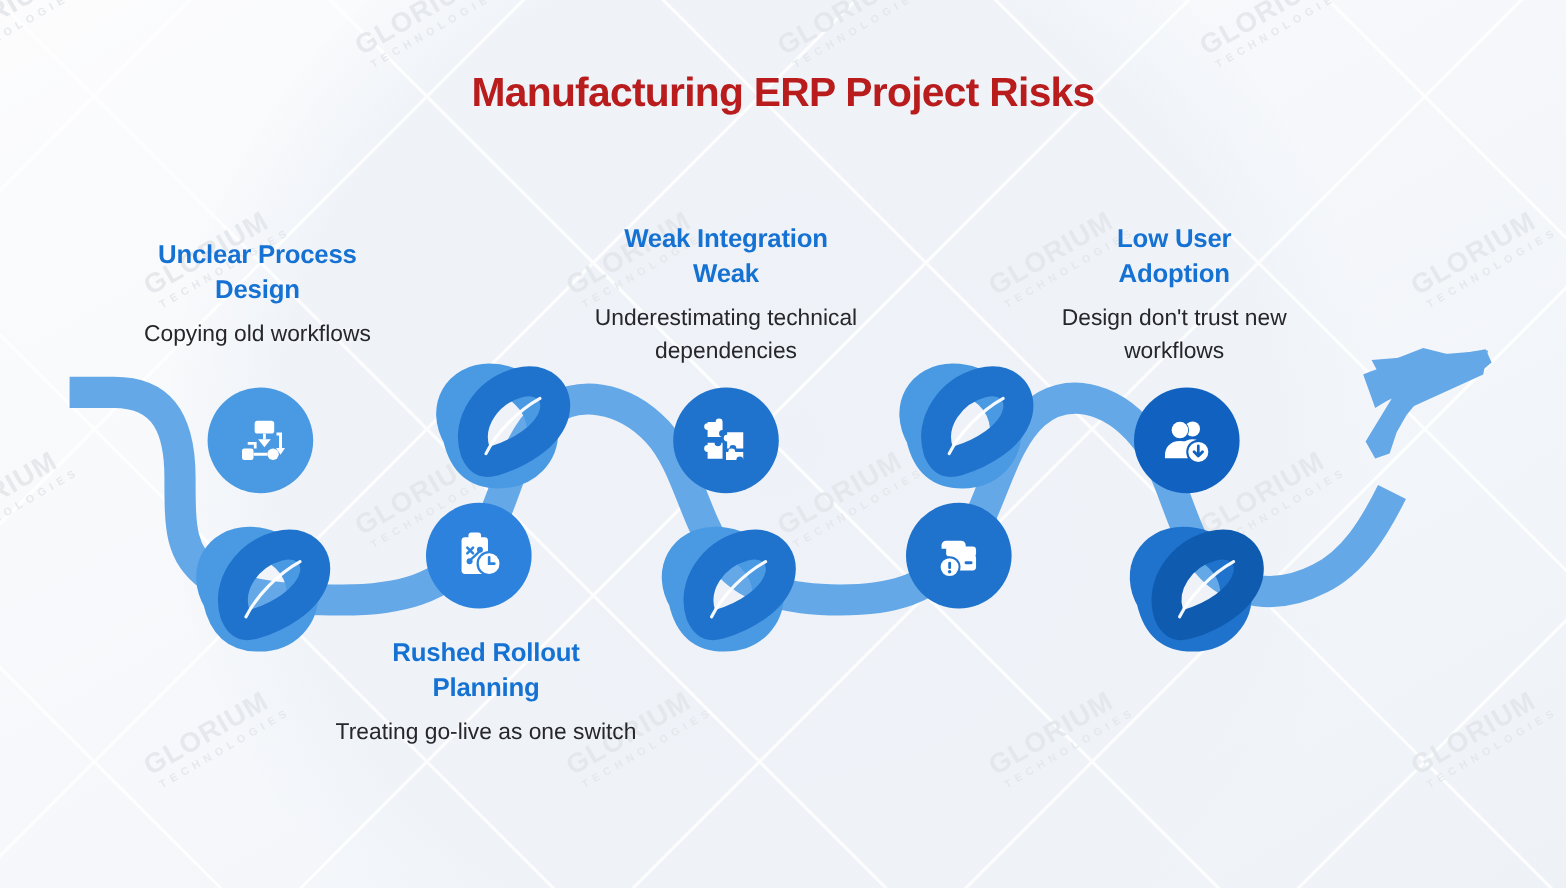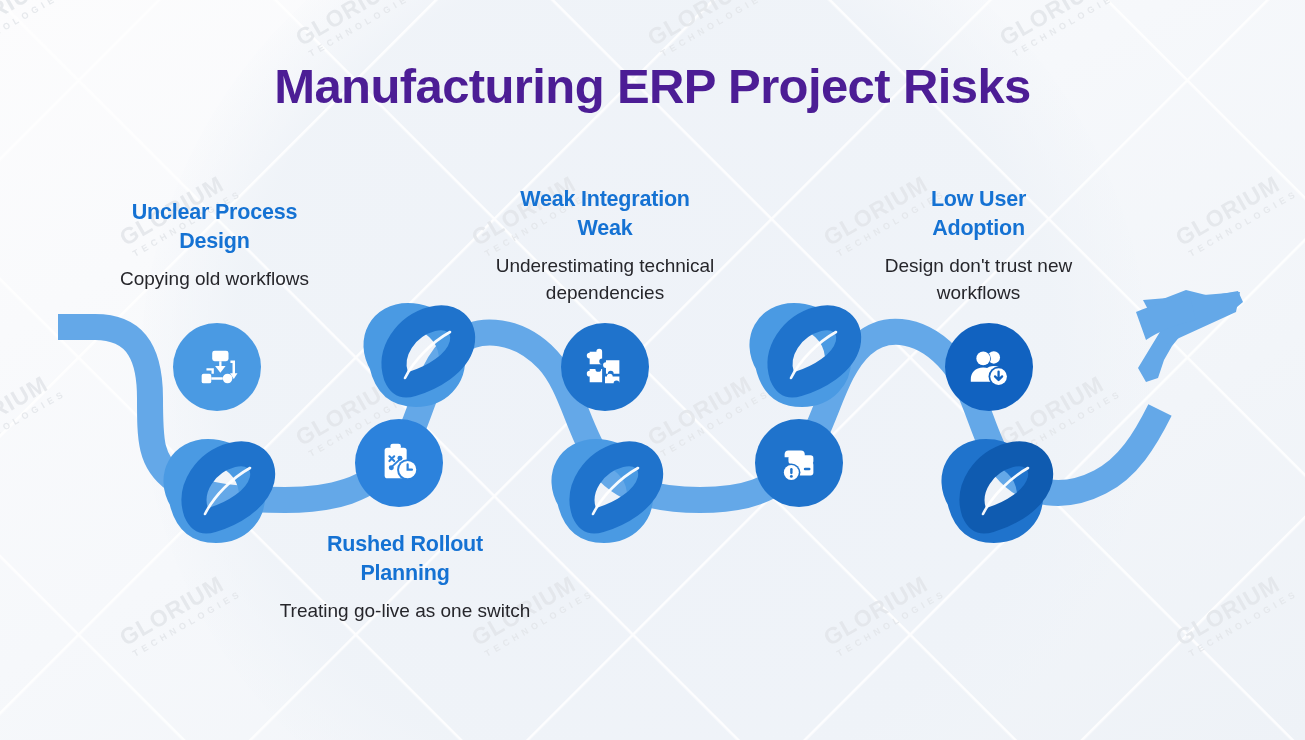--- a/index.html
+++ b/index.html
@@ -22,21 +22,21 @@
   .bg-diagonals{position:absolute;inset:-60px;opacity:.9;}
   .bg-watermarks{position:absolute;inset:0;pointer-events:none;}
   .wm{position:absolute;transform:rotate(-30deg);transform-origin:left top;
       color:#e3e6ea;opacity:.85;user-select:none;white-space:nowrap;}
   .wm .w1{font-size:23px;font-weight:700;letter-spacing:1px;line-height:1;display:block;}
   .wm .w2{font-size:9px;font-weight:600;letter-spacing:4.4px;line-height:1;display:block;
           margin-top:3px;margin-left:3px;}
 
   
   .title{position:absolute;left:0;right:0;top:58px;text-align:center;
-    font-size:49px;font-weight:700;color:#4c1d95;letter-spacing:-.6px;
+    font-size:34px;font-weight:700;color:#b91c1c;letter-spacing:-.6px;
     font-family:"Liberation Sans","DejaVu Sans",sans-serif;}
 
   
   #ribbon{position:absolute;left:0;top:0;width:1305px;height:740px;}
 
   
   .node{position:absolute;border-radius:50%;display:flex;align-items:center;justify-content:center;}
   .node svg{display:block;}
 
   

